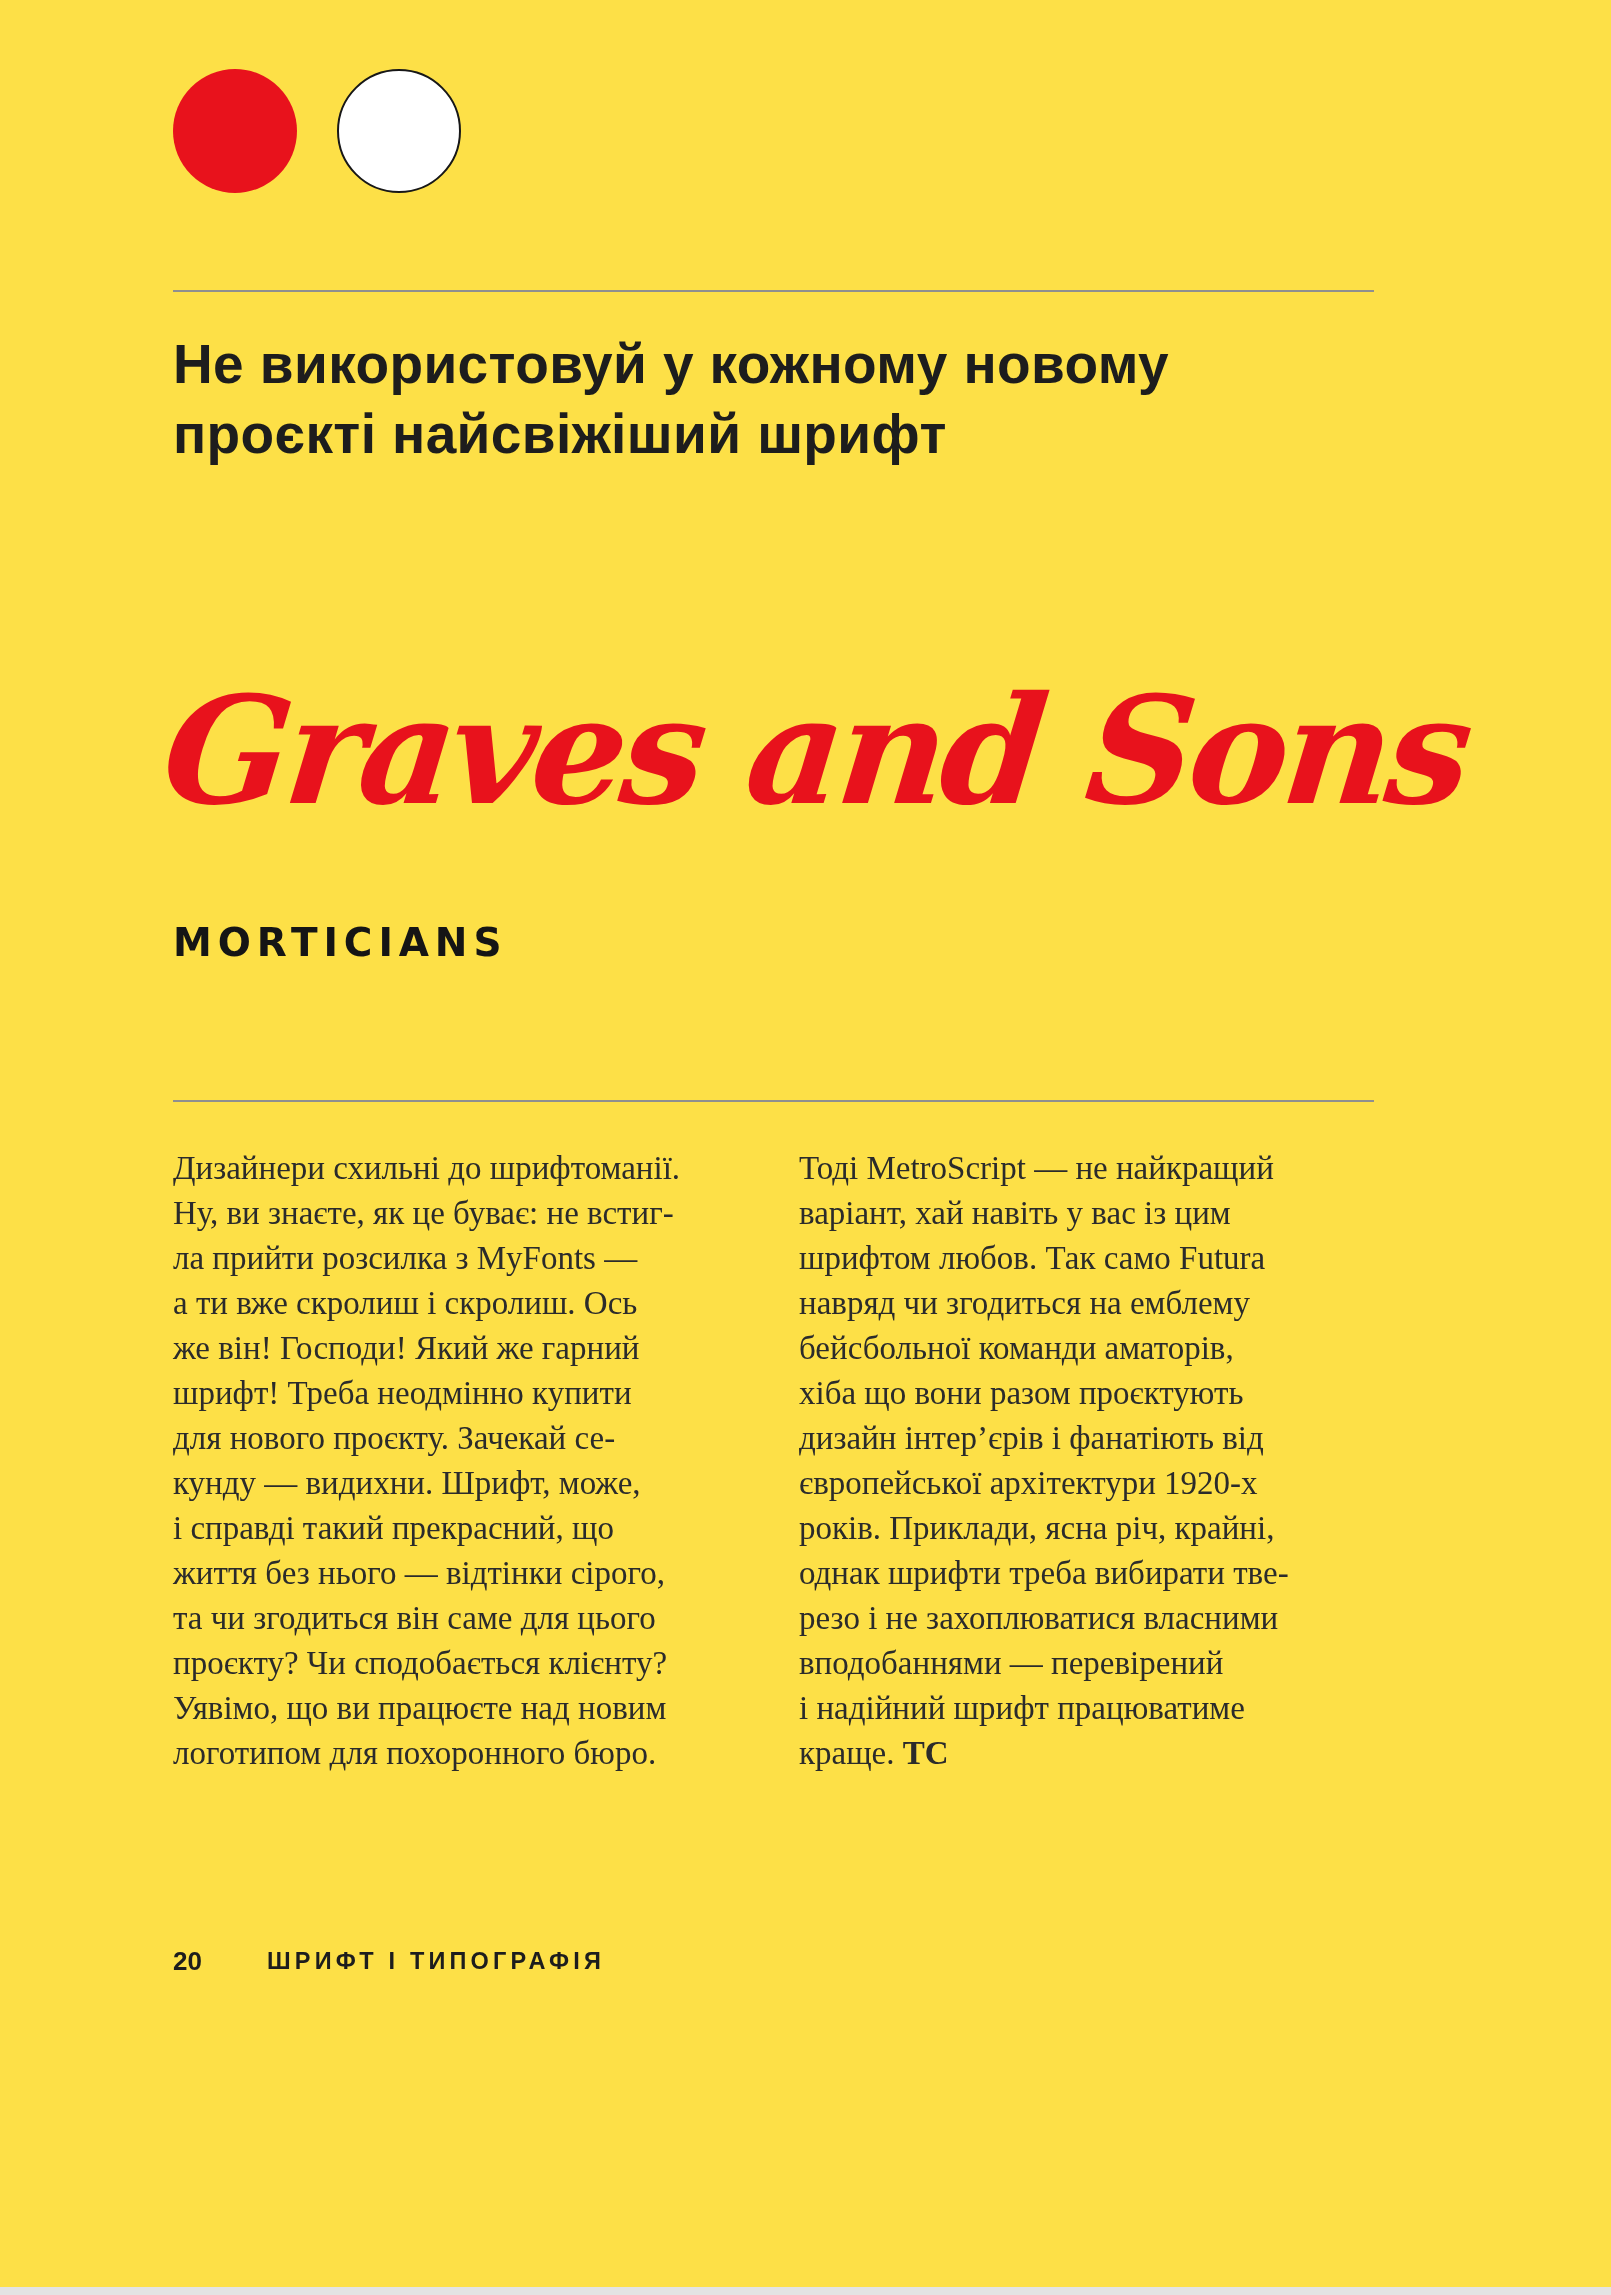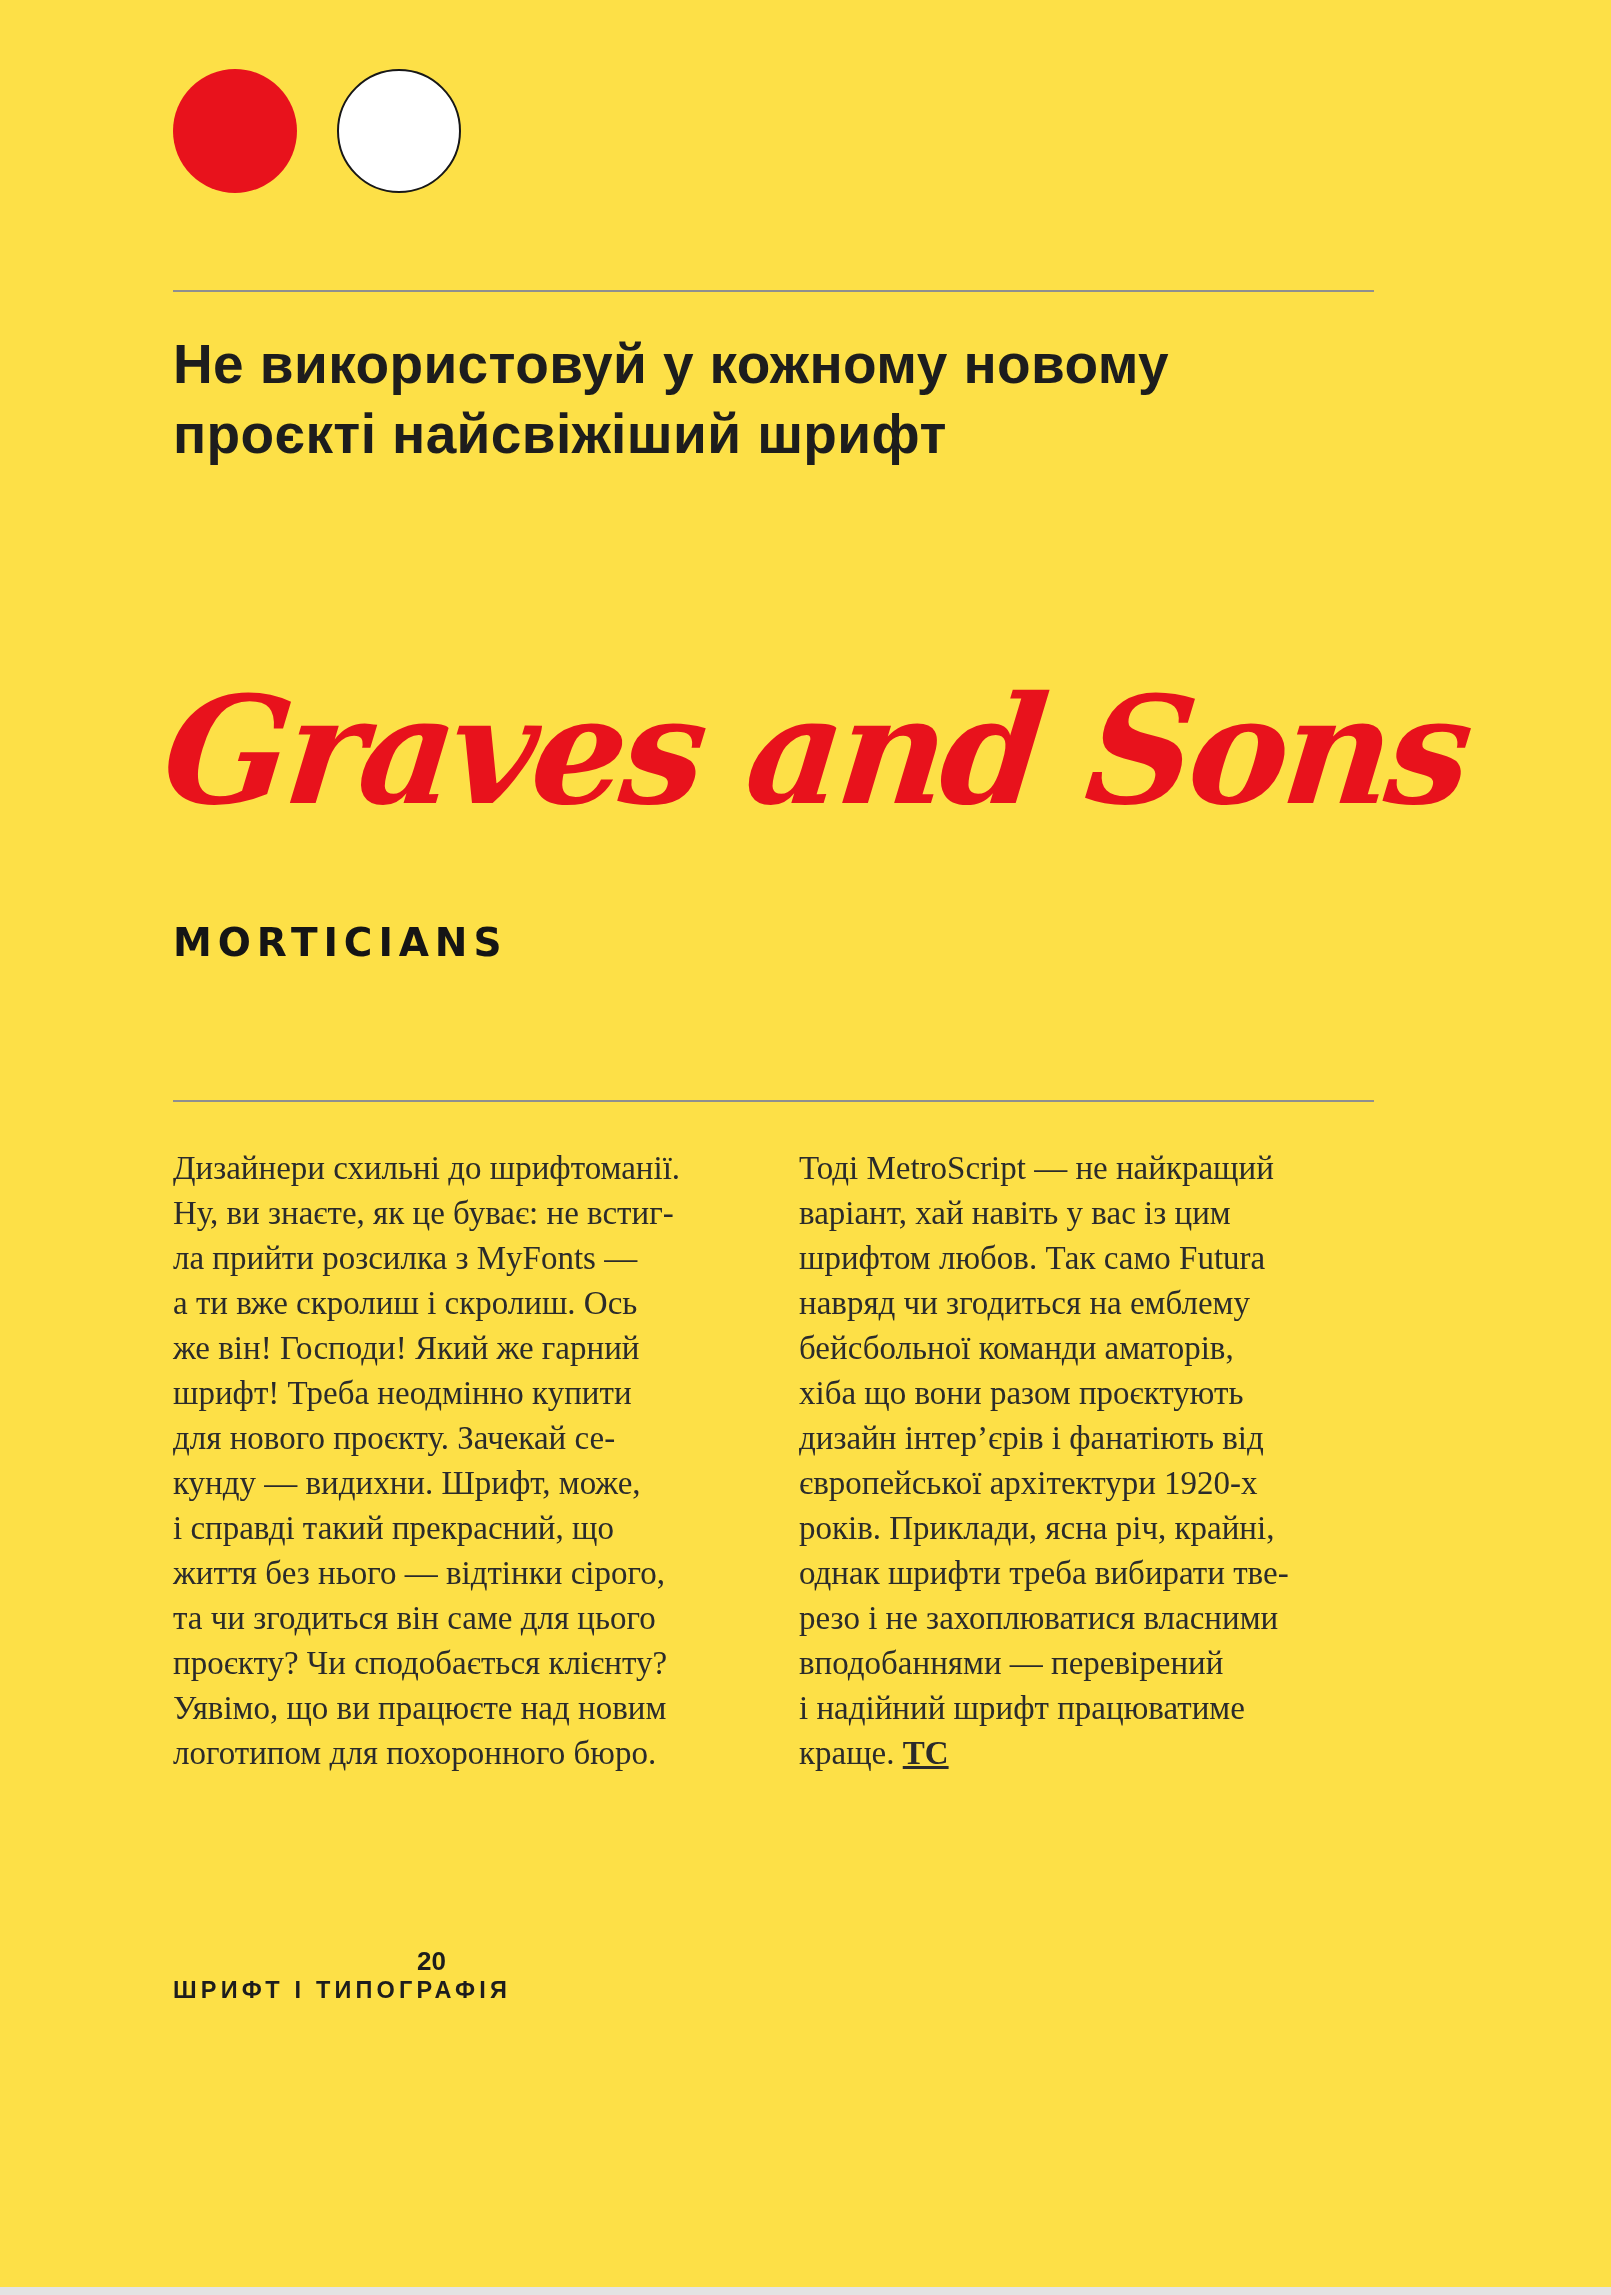--- a/index.html
+++ b/index.html
@@ -86,29 +86,28 @@
   }
   .col {
     font-family: "Liberation Serif", serif;
     font-size: 33px;
     line-height: 45px;
     color: #2b2b2b;
     white-space: pre-line;
   }
   .col-1 { width: 576px; margin-right: 50px; }
   .col-2 { width: 575px; }
-  .bold-sig { font-weight: bold; white-space: normal; text-decoration: underline; }
+  .bold-sig { font-weight: bold; white-space: normal; }
 
   .footer {
     position: absolute;
     left: 173px;
     top: 1946px;
     display: flex;
-    align-items: flex-end;
-    flex-direction: column;
+    align-items: center;
   }
   .footer .pagenum {
     font-family: "Liberation Sans", sans-serif;
     font-weight: 700;
     font-size: 26px;
     color: #1d1d1d;
     width: 94px;
   }
   .footer .running-title {
     font-family: Liberation Sans, sans-serif;

